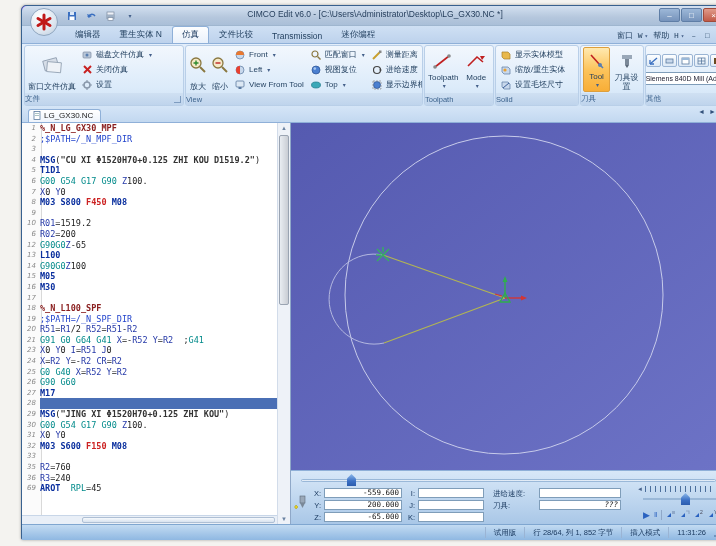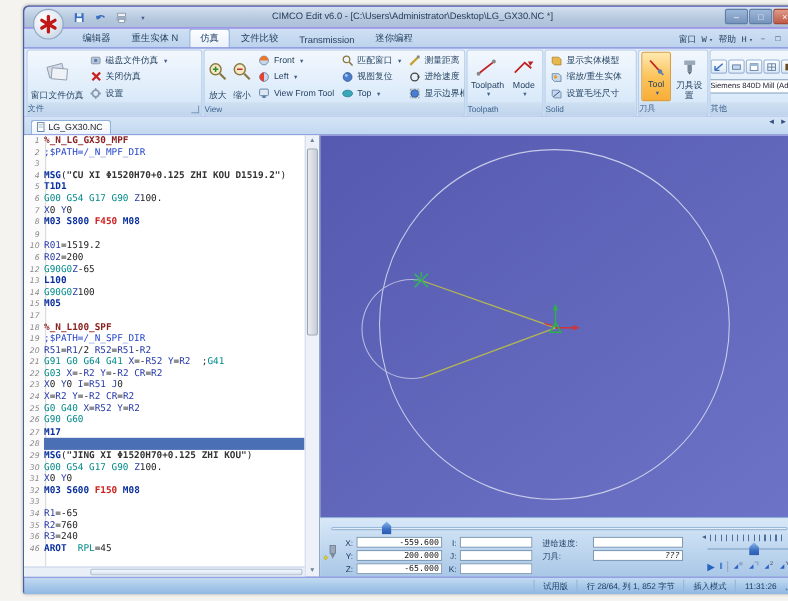--- a/index.html
+++ b/index.html
@@ -486,41 +486,40 @@
           <div class="cline"><span class="lnum">6</span><span class="ltext"><span class="tk-g">G00</span> <span class="tk-g">G54</span> <span class="tk-g">G17</span> <span class="tk-g">G90</span> <span class="tk-a">Z</span>100.</span></div>
           <div class="cline"><span class="lnum">7</span><span class="ltext"><span class="tk-a">X</span>0 <span class="tk-a">Y</span>0</span></div>
           <div class="cline"><span class="lnum">8</span><span class="ltext"><span class="tk-m">M03</span> <span class="tk-m">S800</span> <span class="tk-f">F450</span> <span class="tk-m">M08</span></span></div>
           <div class="cline"><span class="lnum">9</span><span class="ltext">&nbsp;</span></div>
           <div class="cline"><span class="lnum">10</span><span class="ltext"><span class="tk-a">R01</span>=1519.2</span></div>
           <div class="cline"><span class="lnum">6</span><span class="ltext"><span class="tk-a">R02</span>=200</span></div>
           <div class="cline"><span class="lnum">12</span><span class="ltext"><span class="tk-g">G90</span><span class="tk-g">G0</span><span class="tk-a">Z</span>-65</span></div>
           <div class="cline"><span class="lnum">13</span><span class="ltext"><span class="tk-m">L100</span></span></div>
           <div class="cline"><span class="lnum">14</span><span class="ltext"><span class="tk-g">G90</span><span class="tk-g">G0</span><span class="tk-a">Z</span>100</span></div>
           <div class="cline"><span class="lnum">15</span><span class="ltext"><span class="tk-m">M05</span></span></div>
+          <div class="cline"><span class="lnum">16</span><span class="ltext"><span class="tk-m">M30</span></span></div>
           <div class="cline"><span class="lnum">17</span><span class="ltext">&nbsp;</span></div>
           <div class="cline"><span class="lnum">18</span><span class="ltext"><span class="tk-p">%_N_L100_SPF</span></span></div>
           <div class="cline"><span class="lnum">19</span><span class="ltext"><span class="tk-c">;$PATH=/_N_SPF_DIR</span></span></div>
           <div class="cline"><span class="lnum">20</span><span class="ltext"><span class="tk-a">R51</span>=<span class="tk-a">R1</span>/2 <span class="tk-a">R52</span>=<span class="tk-a">R51</span>-<span class="tk-a">R2</span></span></div>
           <div class="cline"><span class="lnum">21</span><span class="ltext"><span class="tk-g">G91</span> <span class="tk-g">G0</span> <span class="tk-g">G64</span> <span class="tk-g">G41</span> <span class="tk-a">X</span>=-<span class="tk-a">R52</span> <span class="tk-a">Y</span>=<span class="tk-a">R2</span>  ;<span class="tk-g">G41</span></span></div>
-          <div class="cline"><span class="lnum">22</span><span class="ltext"><span class="tk-g">G03</span> <span class="tk-a">X</span>=-<span class="tk-a">R2</span> <span class="tk-a">Y</span>=-<span class="tk-a">R2</span> <span class="tk-a">CR</span>=<span class="tk-a">R2</span></span></div>
           <div class="cline"><span class="lnum">23</span><span class="ltext"><span class="tk-a">X</span>0 <span class="tk-a">Y</span>0 <span class="tk-a">I</span>=<span class="tk-a">R51</span> <span class="tk-a">J</span>0</span></div>
           <div class="cline"><span class="lnum">24</span><span class="ltext"><span class="tk-a">X</span>=<span class="tk-a">R2</span> <span class="tk-a">Y</span>=-<span class="tk-a">R2</span> <span class="tk-a">CR</span>=<span class="tk-a">R2</span></span></div>
           <div class="cline"><span class="lnum">25</span><span class="ltext"><span class="tk-g">G0</span> <span class="tk-g">G40</span> <span class="tk-a">X</span>=<span class="tk-a">R52</span> <span class="tk-a">Y</span>=<span class="tk-a">R2</span></span></div>
           <div class="cline"><span class="lnum">26</span><span class="ltext"><span class="tk-g">G90</span> <span class="tk-g">G60</span></span></div>
           <div class="cline"><span class="lnum">27</span><span class="ltext"><span class="tk-m">M17</span></span></div>
           <div class="cline active"><span class="lnum">28</span><span class="ltext">&nbsp;</span></div>
           <div class="cline"><span class="lnum">29</span><span class="ltext"><span class="tk-m">MSG</span>(<span class="tk-s">"JING XI Φ1520H70+0.125 ZHI KOU"</span>)</span></div>
           <div class="cline"><span class="lnum">30</span><span class="ltext"><span class="tk-g">G00</span> <span class="tk-g">G54</span> <span class="tk-g">G17</span> <span class="tk-g">G90</span> <span class="tk-a">Z</span>100.</span></div>
           <div class="cline"><span class="lnum">31</span><span class="ltext"><span class="tk-a">X</span>0 <span class="tk-a">Y</span>0</span></div>
           <div class="cline"><span class="lnum">32</span><span class="ltext"><span class="tk-m">M03</span> <span class="tk-m">S600</span> <span class="tk-f">F150</span> <span class="tk-m">M08</span></span></div>
           <div class="cline"><span class="lnum">33</span><span class="ltext">&nbsp;</span></div>
-          <div class="cline"><span class="lnum">34</span><span class="ltext"><span class="tk-a">R1</span>=-65</span></div>
           <div class="cline"><span class="lnum">35</span><span class="ltext"><span class="tk-a">R2</span>=760</span></div>
           <div class="cline"><span class="lnum">36</span><span class="ltext"><span class="tk-a">R3</span>=240</span></div>
-          <div class="cline"><span class="lnum">46</span><span class="ltext"><span class="tk-m">AROT</span>  <span class="tk-g">RPL</span>=45</span></div>
+          <div class="cline"><span class="lnum">69</span><span class="ltext"><span class="tk-m">AROT</span>  <span class="tk-g">RPL</span>=45</span></div>
         </div>
       <div class="hscroll">
           <div class="hthumb"></div>
         </div>
     </div>
 
     <div class="vscroll">
       <div class="varrow" style="top:0">▲</div>
       <div class="vthumb"></div>
       <div class="varrow" style="bottom:0">▼</div>

